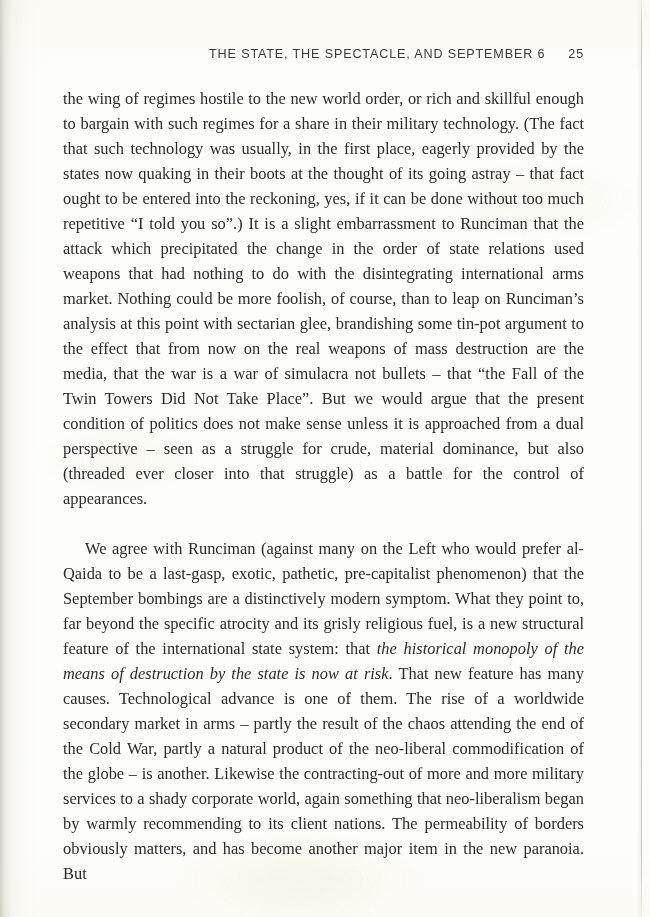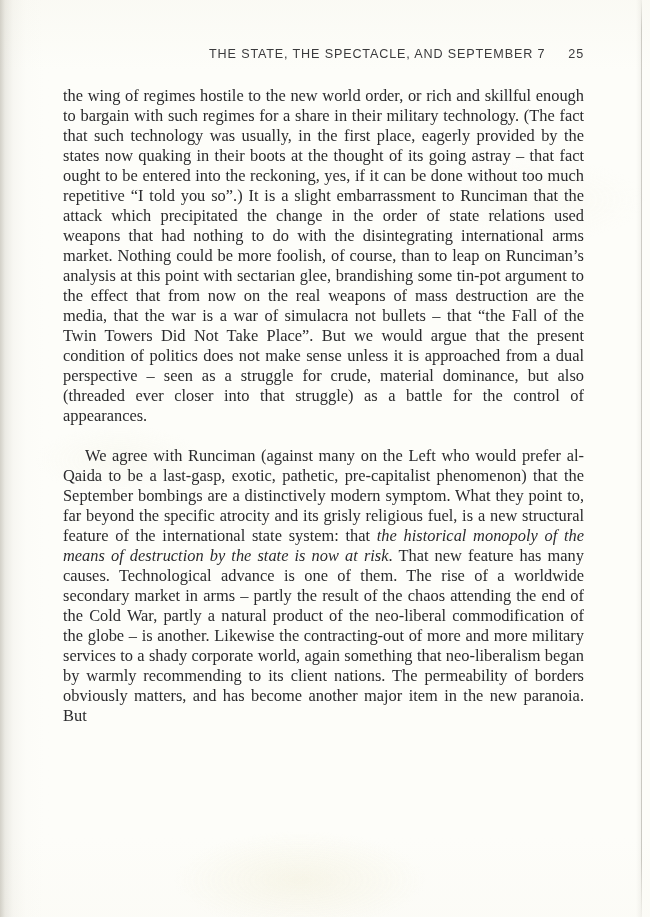--- a/index.html
+++ b/index.html
@@ -103,21 +103,21 @@
     position: absolute;
     left: 63px;
     top: 86px;
     width: 521px;
   }
   .para {
     margin: 0;
     text-align: justify;
     text-justify: inter-word;
     font-size: 16.4px;
-    line-height: 20px;
+    line-height: 25px;
     color: #2b2b2d;
     word-spacing: 0.2px;
     -webkit-font-smoothing: antialiased;
   }
   .para.indented {
     text-indent: 22px;
   }
   .para em {
     font-style: italic;
   }
@@ -131,21 +131,21 @@
 </head>
 <body>
 
 <div class="page">
 
   <div class="paper-grain"></div>
   <div class="sheet-edge-right-soft"></div>
   <div class="sheet-edge-right"></div>
 
   <div class="running-head">
-    <span class="running-head-title">THE STATE, THE SPECTACLE, AND SEPTEMBER 7</span>
+    <span class="running-head-title">THE STATE, THE SPECTACLE, AND SEPTEMBER 6</span>
     <span class="running-head-folio">25</span>
   </div>
 
   <div class="text-block">
     <div>
         <p class="para"><span>the wing of regimes hostile to the new world order, or rich and skillful enough to bargain with such regimes for a share in their military technology. (The fact that such technology was usually, in the first place, eagerly provided by the states now quaking in their boots at the thought of its going astray – that fact ought to be entered into the reckoning, yes, if it can be done without too much repetitive “I told you so”.) It is a slight embarrassment to Runciman that the attack which precipitated the change in the order of state relations used weapons that had nothing to do with the disintegrating international arms market. Nothing could be more foolish, of course, than to leap on Runciman’s analysis at this point with sectarian glee, brandishing some tin-pot argument to the effect that from now on the real weapons of mass destruction are the media, that the war is a war of simulacra not bullets – that “the Fall of the Twin Towers Did Not Take Place”. But we would argue that the present condition of politics does not make sense unless it is approached from a dual perspective – seen as a struggle for crude, material dominance, but also (threaded ever closer into that struggle) as a battle for the control of appearances.</span></p>
         <p class="para indented"><span>We agree with Runciman (against many on the Left who would prefer al-Qaida to be a last-gasp, exotic, pathetic, pre-capitalist phenomenon) that the September bombings are a distinctively modern symptom. What they point to, far beyond the specific atrocity and its grisly religious fuel, is a new structural feature of the international state system: that </span><em>the historical monopoly of the means of destruction by the state is now at risk</em><span>. That new feature has many causes. Technological advance is one of them. The rise of a worldwide secondary market in arms – partly the result of the chaos attending the end of the Cold War, partly a natural product of the neo-liberal commodification of the globe – is another. Likewise the contracting-out of more and more military services to a shady corporate world, again something that neo-liberalism began by warmly recommending to its client nations. The permeability of borders obviously matters, and has become another major item in the new paranoia. But</span></p>
       </div>
   </div>
 

